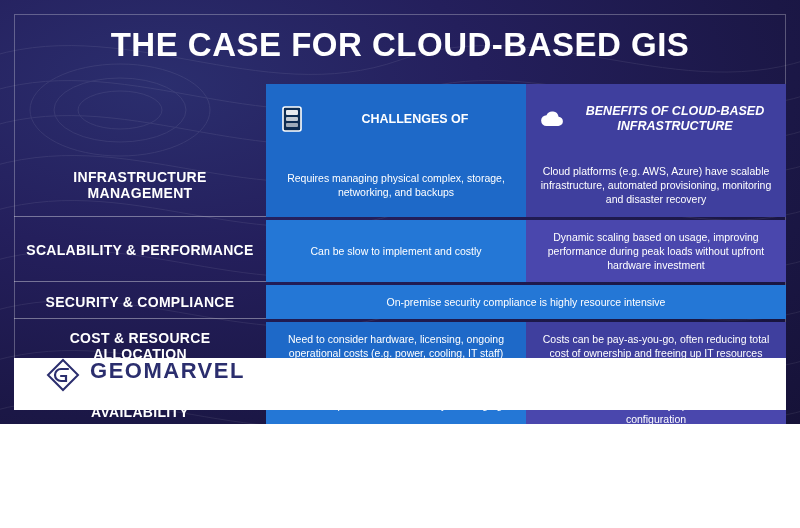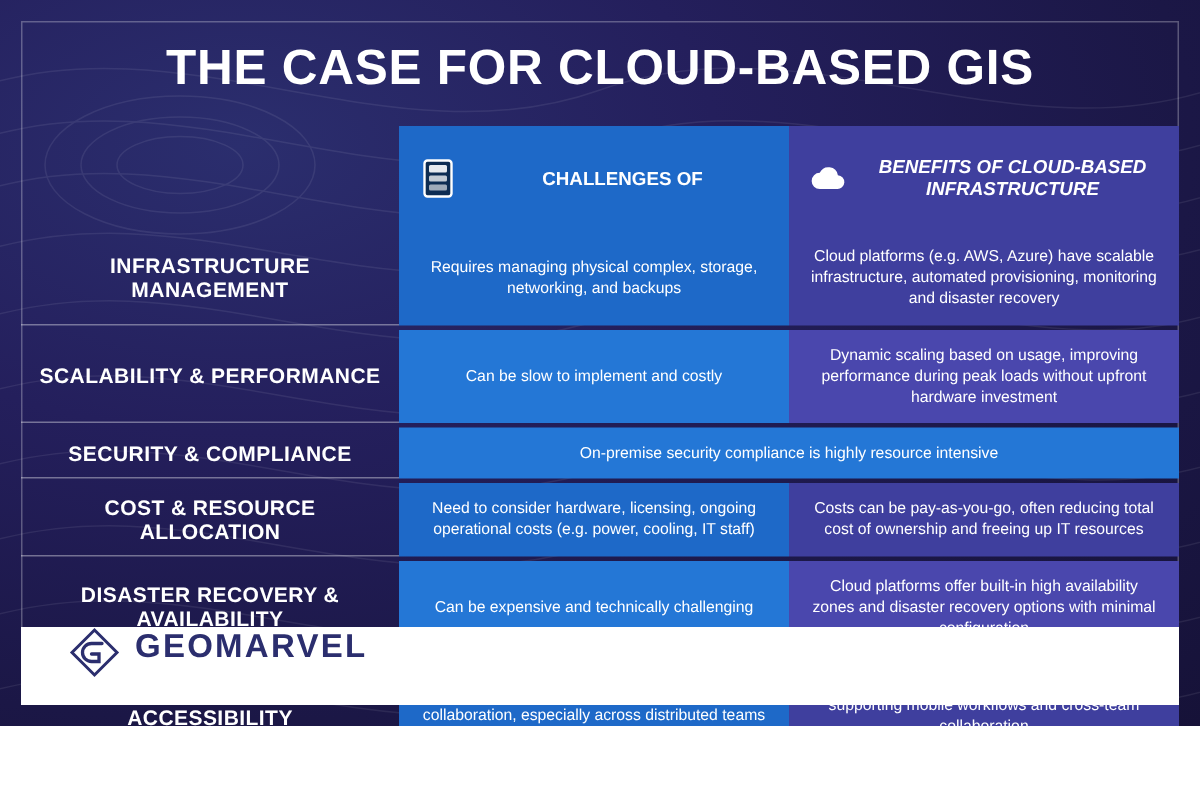--- a/index.html
+++ b/index.html
@@ -3,21 +3,21 @@
 <meta charset="utf-8">
 <style>
   * { box-sizing: border-box; margin: 0; padding: 0; }
   html, body {
     width: 800px; height: 528px;
     overflow: hidden;
     font-family: "Liberation Sans", sans-serif;
   }
   #root {
     position: relative;
-    width: 800px; height: 484px;
+    width: 800px; height: 424px;
     background: radial-gradient(ellipse at 20% 20%, #2b2e6e 0%, #241f5c 35%, #1b1746 70%, #161238 100%);
     overflow: hidden;
   }
   
   .topo {
     position: absolute; inset: 0;
     opacity: .22;
     pointer-events: none;
   }
   .frame {

